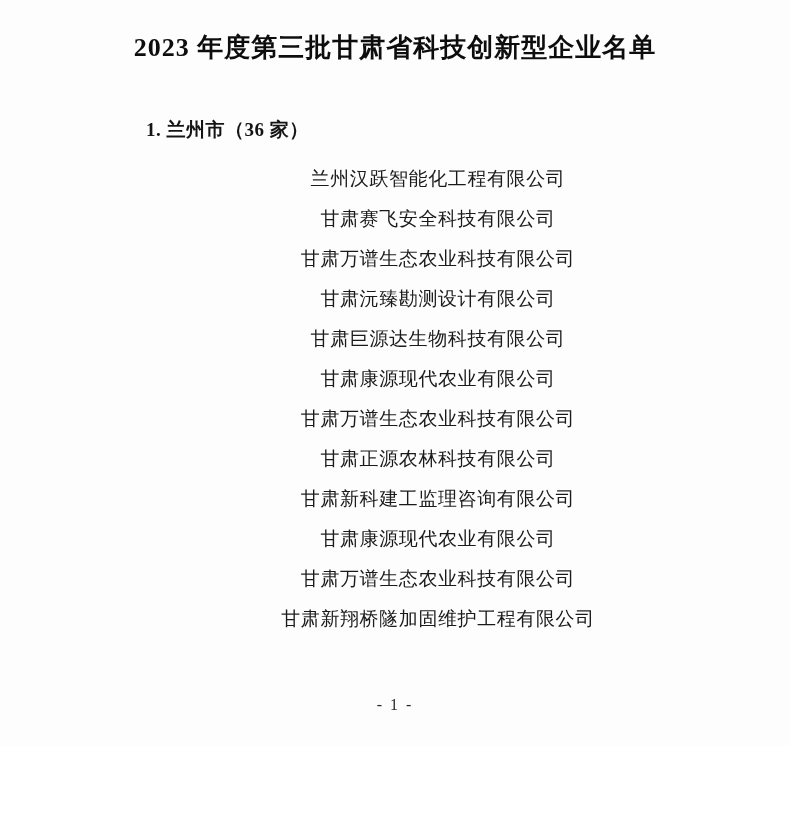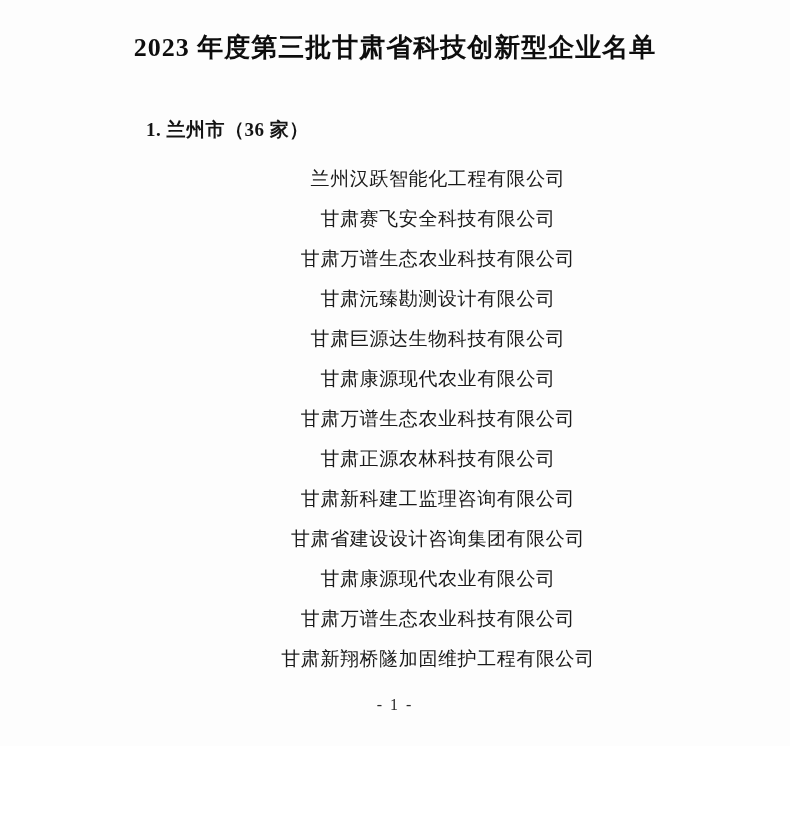--- a/index.html
+++ b/index.html
@@ -85,21 +85,20 @@
     <ul class="entry-list">
       <li>兰州汉跃智能化工程有限公司</li>
       <li>甘肃赛飞安全科技有限公司</li>
       <li>甘肃万谱生态农业科技有限公司</li>
       <li>甘肃沅臻勘测设计有限公司</li>
       <li>甘肃巨源达生物科技有限公司</li>
       <li>甘肃康源现代农业有限公司</li>
       <li>甘肃万谱生态农业科技有限公司</li>
       <li>甘肃正源农林科技有限公司</li>
       <li>甘肃新科建工监理咨询有限公司</li>
-      <li>甘肃省建设设计咨询集团有限公司</li>
       <li>甘肃康源现代农业有限公司</li>
       <li>甘肃万谱生态农业科技有限公司</li>
       <li>甘肃新翔桥隧加固维护工程有限公司</li>
     </ul>
 
   </div>
 
   <div class="page-number">
     <span class="dash">-</span><span>1</span><span class="dash">-</span>
   </div>

